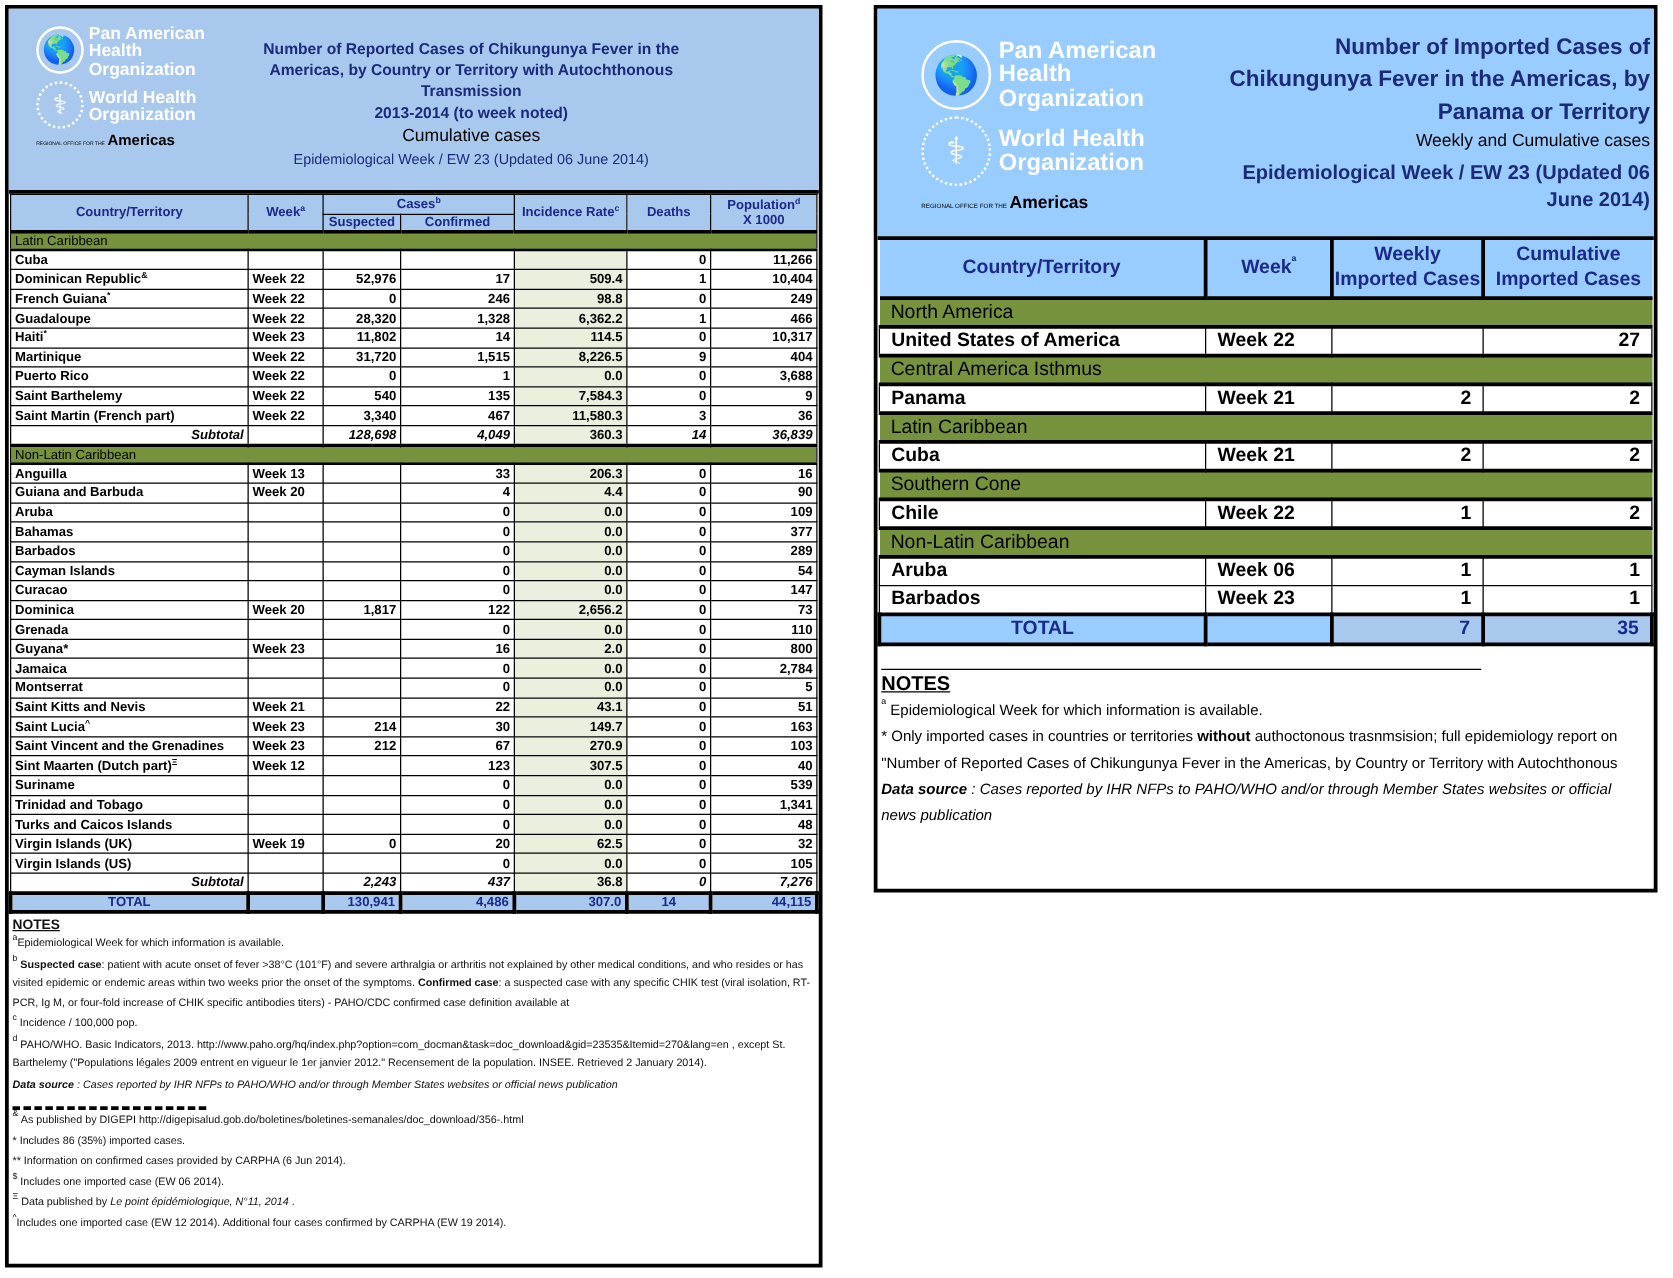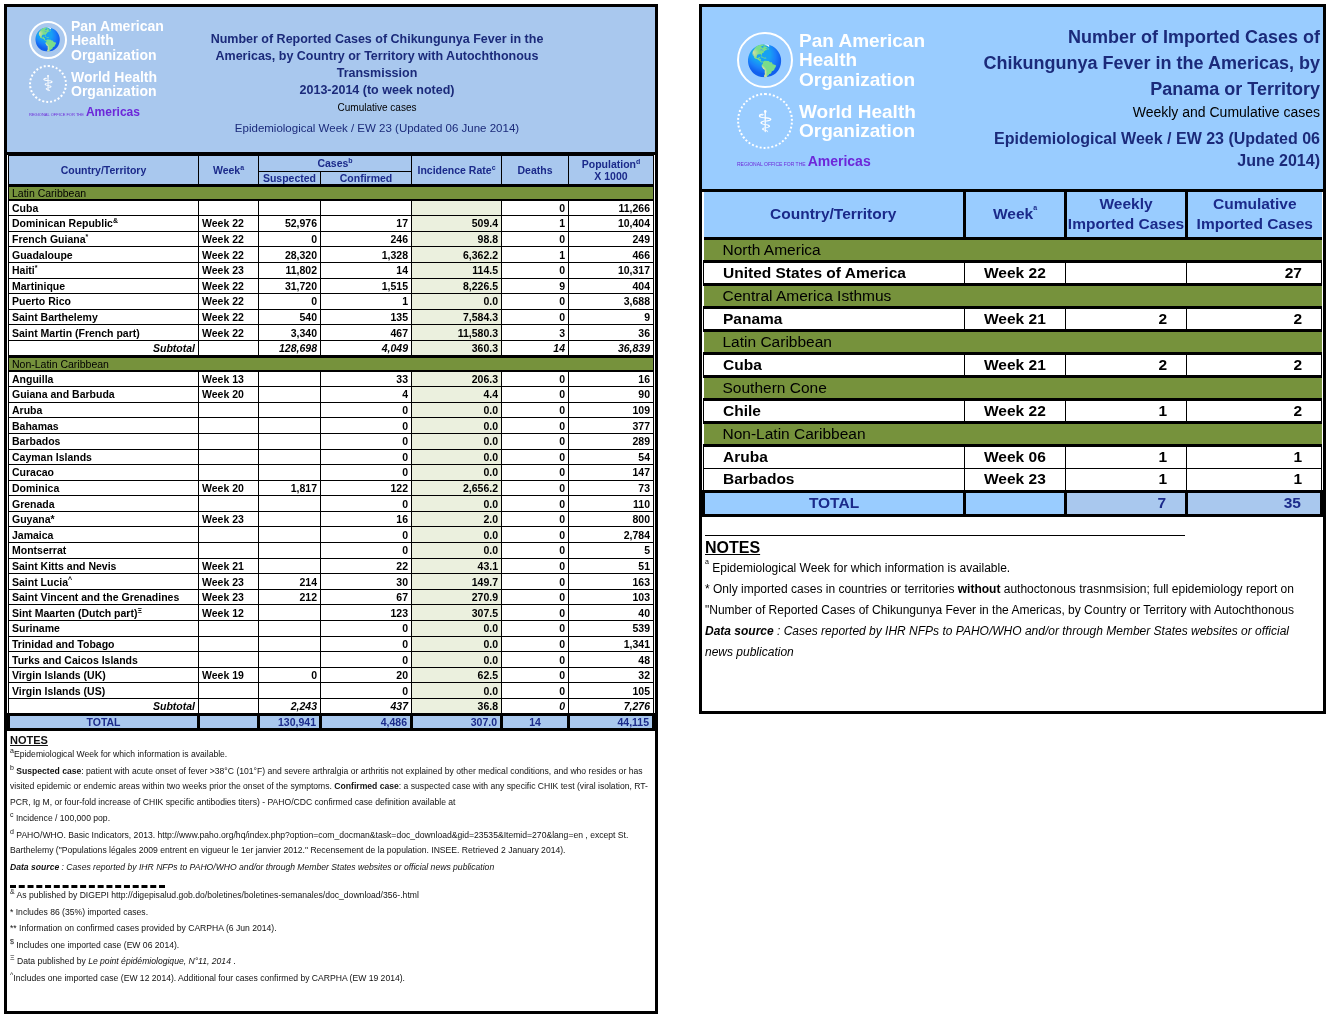--- a/index.html
+++ b/index.html
@@ -5,28 +5,28 @@
   * { box-sizing: border-box; margin: 0; padding: 0; }
   body { width: 1338px; height: 1022px; background: #fff; position: relative; font-family: "Liberation Sans", sans-serif; overflow: hidden; }
 
   
   #left { position: absolute; left: 4px; top: 4px; width: 654px; height: 1010px; border: 3px solid #000; background: #fff; }
   #left .hdr { height: 148px; background: #a9c8ee; border-bottom: 3px solid #000; position: relative; }
   .logo { position: absolute; display: flex; flex-direction: column; color: #fff; }
   .logo .row { display: flex; align-items: center; }
   .logo .emblem { border: 2px solid #fff; border-radius: 50%; display: flex; align-items: center; justify-content: center; color: #fff; }
   .logo .txt { font-weight: bold; line-height: 1.02; }
-  .logo .reg { font-weight: bold; color: #6d28d9; display: flex; align-items: baseline; }
+  .logo .reg { font-weight: bold; color: #000000; display: flex; align-items: baseline; }
   .logo .reg small { font-size: 4px; margin-right: 2px; font-weight: normal; letter-spacing: 0; }
   #left .logo { left: 22px; top: 12px; }
   #left .logo .emblem { width: 38px; height: 38px; margin-right: 4px; font-size: 22px; }
   #left .logo .txt { font-size: 14px; }
   #left .logo .reg { font-size: 12px; margin-top: 2px; }
   #left .title { position: absolute; left: 200px; width: 340px; top: 24px; text-align: center; color: #1b2a7a; font-weight: bold; font-size: 12.5px; line-height: 17px; }
-  #left .title .sub { font-weight: normal; font-size: 10px; color: #000; line-height: 18px; }
+  #left .title .sub { font-weight: normal; font-size: 14px; color: #000; line-height: 18px; }
   #left .title .ew { font-weight: normal; font-size: 11.5px; line-height: 22px; }
 
   table.t1 { border-collapse: collapse; width: 100%; table-layout: fixed; font-size: 10.5px; font-weight: bold; }
   table.t1 td, table.t1 th { border: 1px solid #000; padding: 0 3px; height: 15.6px; white-space: nowrap; overflow: hidden; }
   table.t1 th { background: #a9c8ee; color: #1b2a8a; font-size: 10.5px; text-align: center; border-bottom: 3px solid #000; }
   table.t1 th.sub { border-bottom: 3px solid #000; height: 14px; }
   table.t1 tr.grp td { background: #76923c; color: #000; font-weight: normal; height: 15px; border-bottom: 2px solid #000; }
   table.t1 td.num { text-align: right; }
   table.t1 td.inc { background: #ebf0de; }
   table.t1 td.c { text-align: center; }
@@ -49,21 +49,21 @@
   #right .logo .emblem { width: 56px; height: 56px; margin-right: 6px; font-size: 30px; }
   #right .logo .txt { font-size: 19px; }
   #right .logo .reg { font-size: 14px; margin-top: 4px; }
   #right .logo .reg small { font-size: 5px; }
   #right .title { position: absolute; left: 268px; width: 350px; top: 17px; text-align: right; color: #1b2a7a; font-weight: bold; font-size: 18px; line-height: 26px; }
   #right .title .sub { font-weight: normal; color: #000; font-size: 14px; line-height: 20px; }
   #right .title .ew { font-size: 16px; line-height: 22px; margin-top: 6px; }
 
   table.t2 { border-collapse: collapse; width: 100%; table-layout: fixed; font-size: 15.5px; font-weight: bold; }
   table.t2 th { background: #99ccff; color: #1b2a8a; font-weight: bold; text-align: center; border: 3px solid #000; border-top: 0; height: 46px; font-size: 15.5px; line-height: 20px; }
-  table.t2 td { border: 1px solid #000; height: 23px; padding: 0 19px; white-space: nowrap; }
+  table.t2 td { border: 1px solid #000; height: 23px; padding: 0 9px; white-space: nowrap; }
   table.t2 tr.grp td { background: #76923c; font-weight: normal; border: 3px solid #000; border-left: 0; border-right: 0; height: 23px; }
   table.t2 td.num { text-align: right; }
   table.t2 tr.total td { background: #99ccff; color: #1b2a8a; border: 3px solid #000; height: 24px; }
   table.t2 tr.total td.num { background: #a9c8ee; }
 
   .notes2 { padding: 4px 3px; font-size: 12px; line-height: 21px; color: #000; }
   .notes2 .rule { border-top: 1px solid #000; width: 480px; margin: 14px 0 2px 0; }
   .notes2 .h { font-weight: bold; text-decoration: underline; font-size: 16px; line-height: 20px; }
 </style>
 </head>

